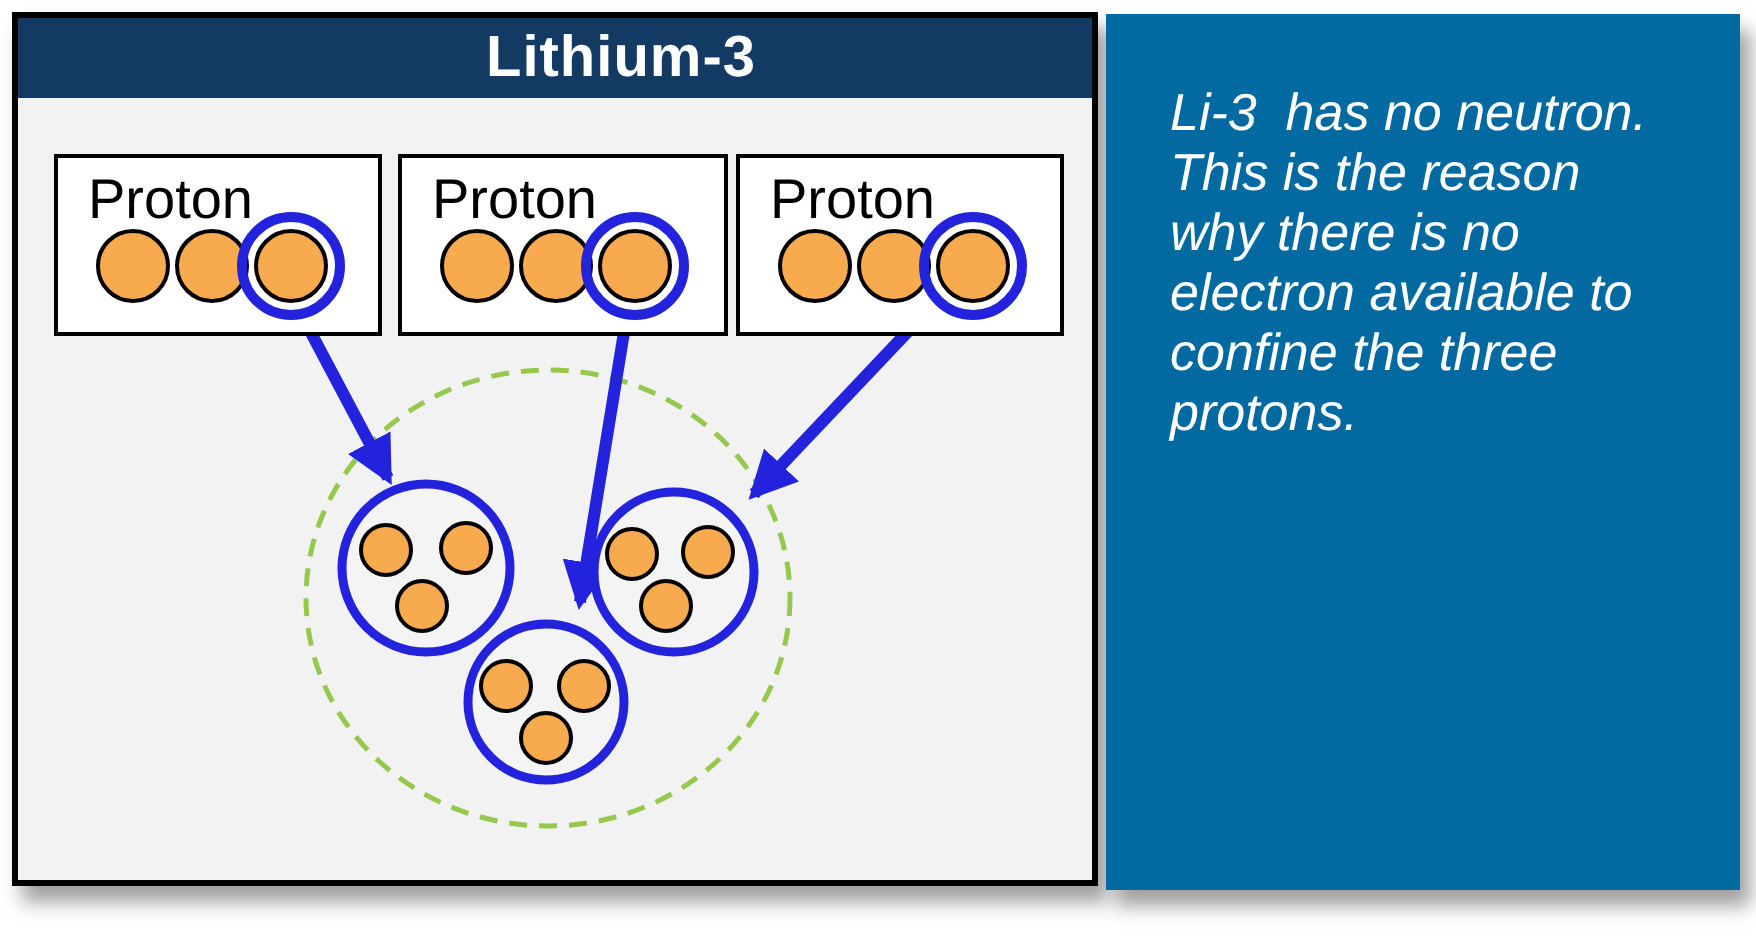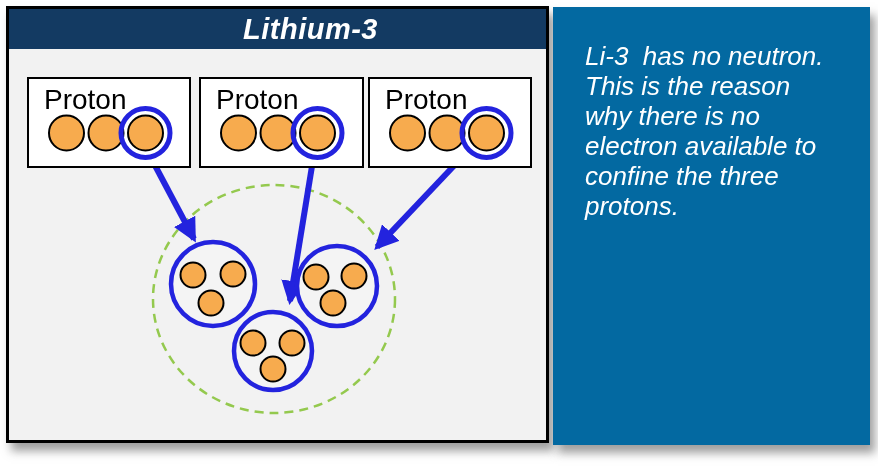--- a/index.html
+++ b/index.html
@@ -28,21 +28,20 @@
     border: 3px solid #000000;
     box-shadow: 5px 8px 9px rgba(80,80,80,0.55);
   }
   .panel-header {
     height: 40px;
     background: #133A62;
     display: flex;
     align-items: flex-end;
     justify-content: center;
     padding-left: 66px;
-    font-style: italic;
   }
   .panel-title {
     color: #ffffff;
     font-size: 29px;
     font-weight: bold;
     letter-spacing: 0.5px;
     line-height: 40px;
     white-space: nowrap;
   }
   .diagram-svg {

